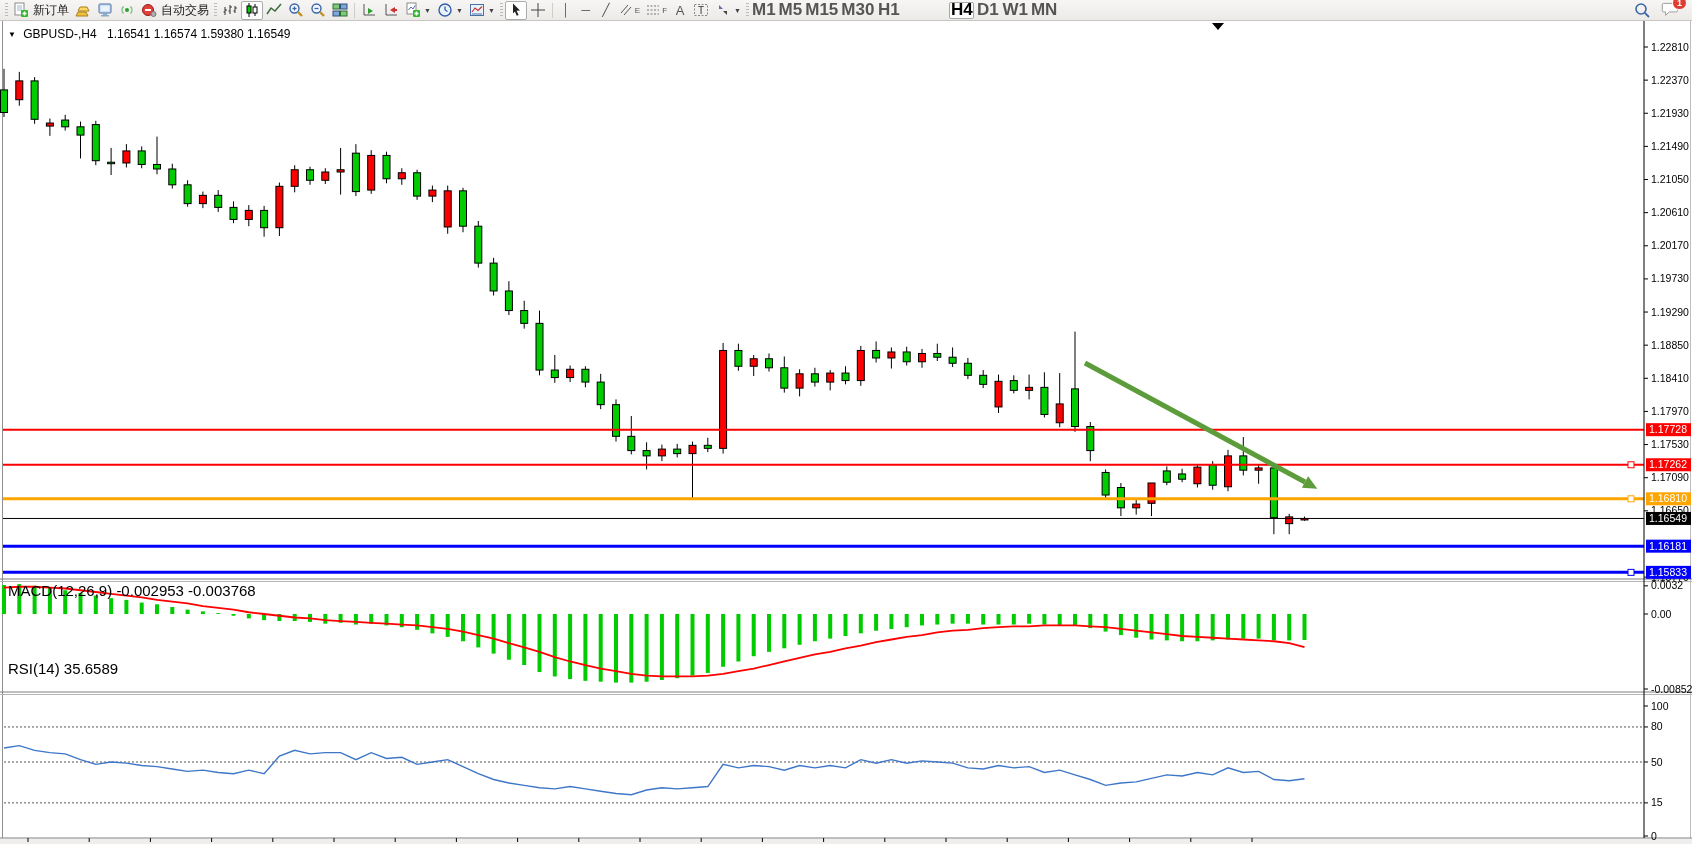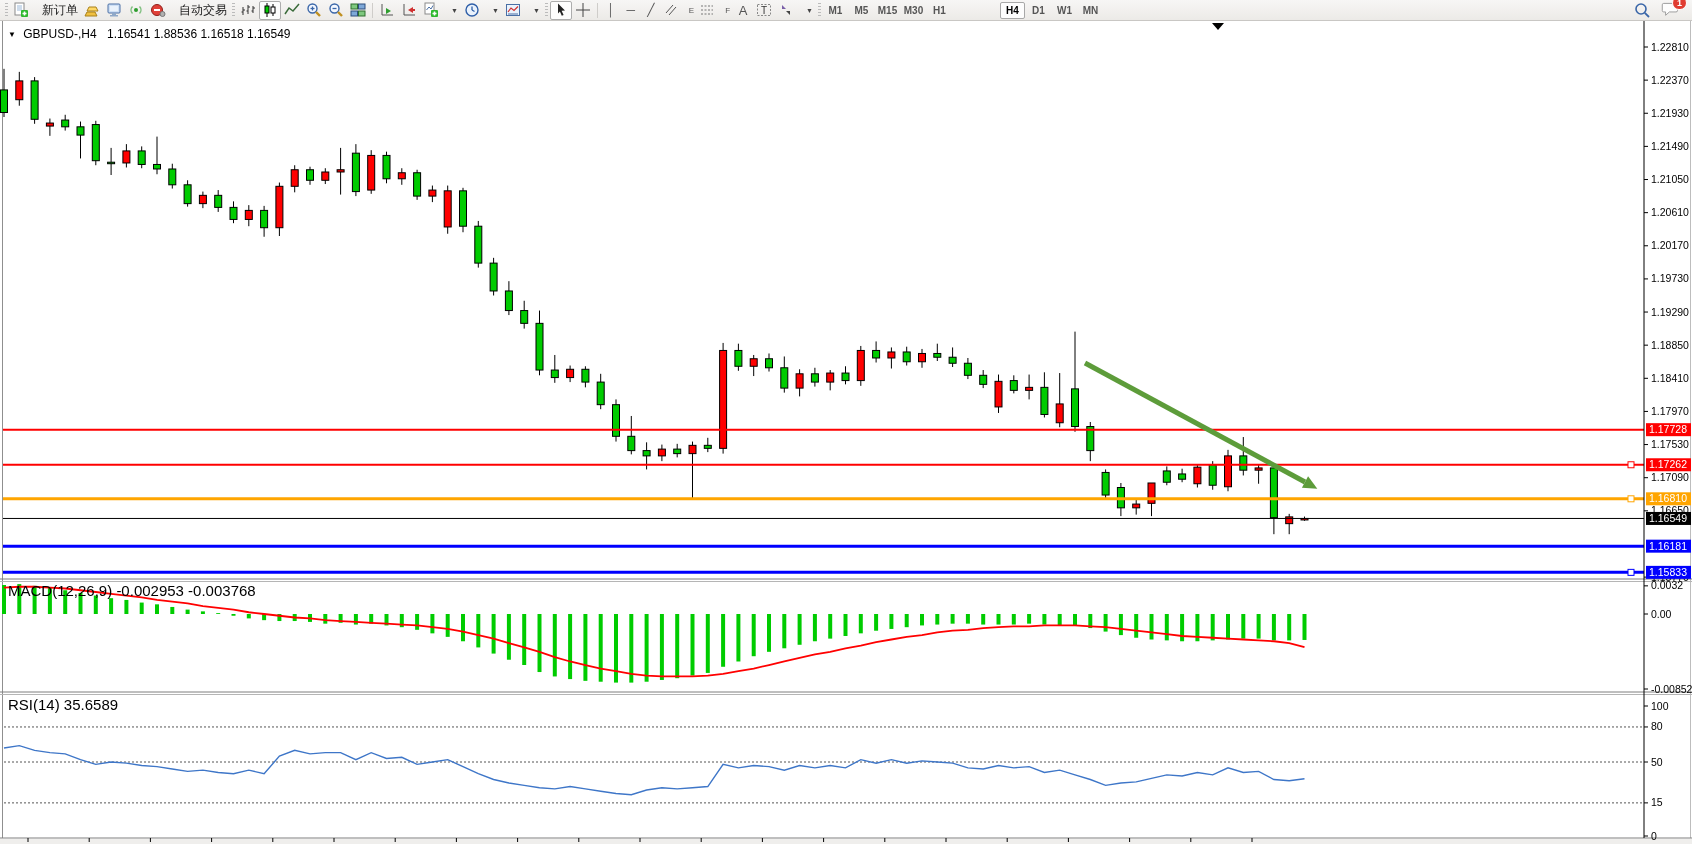--- a/index.html
+++ b/index.html
@@ -3,30 +3,30 @@
 <meta charset="utf-8">
 <style>
   * { margin:0; padding:0; box-sizing:border-box; }
   html,body { width:1692px; height:844px; overflow:hidden; background:#fff;
               font-family:"Liberation Sans", sans-serif; }
   
   .toolbar { position:absolute; left:0; top:0; width:1692px; height:21px;
              background:linear-gradient(#f7f6f5,#eceae7); border-bottom:1px solid #c9c7c4;
              display:flex; align-items:center; padding:0 3px; font-size:12px; color:#222; }
   .tb-btn { height:19px; min-width:20px; display:flex; align-items:center; justify-content:center;
-            padding:0 2px; border:1px solid transparent; border-radius:2px; gap:11px; }
+            padding:0 2px; border:1px solid transparent; border-radius:2px; gap:2px; }
   .tb-btn.active { background:#fdfdfd; border-color:#adadad; }
   .tb-sep { width:1px; height:15px; background:#cfcdca; margin:0 3px; }
   .tb-grip { width:3px; height:15px; margin:0 2px;
              background:repeating-linear-gradient(#bbb 0 1px, transparent 1px 3px); }
   .tb-label { font-size:12px; margin-left:2px; white-space:nowrap; }
   .tb-caret { font-size:7px; color:#444; margin-left:1px; }
   .glyph { font-size:12px; color:#555; }
   .tf-btn { height:17px; min-width:25px; display:flex; align-items:center; justify-content:center;
-            font-size:10px; font-weight:bold; color:#555; border:1px solid transparent; border-radius:2px; }
+            font-size:17px; font-weight:bold; color:#555; border:1px solid transparent; border-radius:2px; }
   .tf-btn.active { background:#fdfdfd; border-color:#a8a8a8; color:#000;margin-left:47px; }
   .tb-right { margin-left:auto; display:flex; align-items:center; gap:10px; padding-right:10px; }
   .chat-wrap { position:relative; }
   .chat-badge { position:absolute; top:-5px; right:-8px; background:#e03c31; color:#fff;
                 font-size:9px; font-weight:bold; border-radius:8px; padding:1px 4px; border:1px solid #fff;}
   
   .chart-window { position:absolute; left:0; top:21px; width:1692px; height:823px; background:#fff; }
   #chart-svg { position:absolute; left:0; top:0; }
   .ohlc-title { position:absolute; left:8px; top:6px; font-size:12px; color:#000; white-space:nowrap; }
   .ohlc-title .tri { font-size:8px; vertical-align:1px; margin-right:4px; }
@@ -654,21 +654,21 @@
         <text x="1129.6000000000001" y="831" font-size="10" font-family="Liberation Sans, sans-serif" fill="#000" text-anchor="middle">29 Aug 08:00</text>
         <line x1="1190.8" y1="817" x2="1190.8" y2="821" stroke="#000"></line>
         <text x="1190.8" y="831" font-size="10" font-family="Liberation Sans, sans-serif" fill="#000" text-anchor="middle">30 Aug 00:00</text>
         <line x1="1252" y1="817" x2="1252" y2="821" stroke="#000"></line>
         <text x="1252" y="831" font-size="10" font-family="Liberation Sans, sans-serif" fill="#000" text-anchor="middle">30 Aug 16:00</text>
       </g>
     </svg>
   <div class="ohlc-title">
     <span class="tri">▼</span>
     <span>GBPUSD-,H4</span>
-    <span style="margin-left:7px">1.16541 1.88536 1.16518 1.16549</span>
+    <span style="margin-left:7px">1.16541 1.16574 1.59380 1.16549</span>
   </div>
   <div class="ind-label" style="top:561px">
     <span>MACD(12,26,9)</span> <span>-0.002953 -0.003768</span>
   </div>
-  <div class="ind-label" style="top:675px">
+  <div class="ind-label" style="top:639px">
     <span>RSI(14)</span> <span>35.6589</span>
   </div>
 </div>
 
 </body></html>

